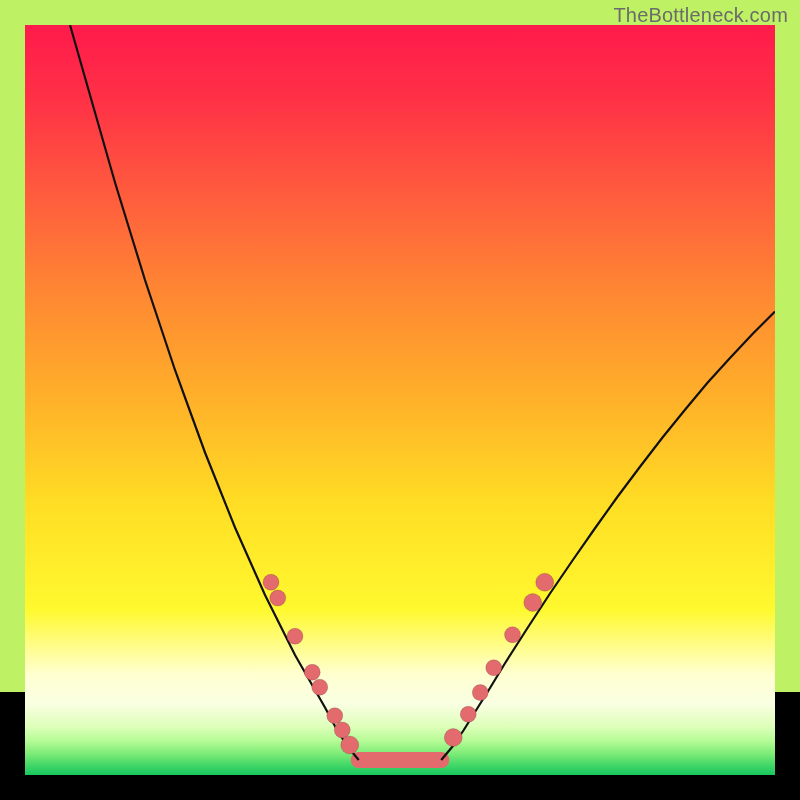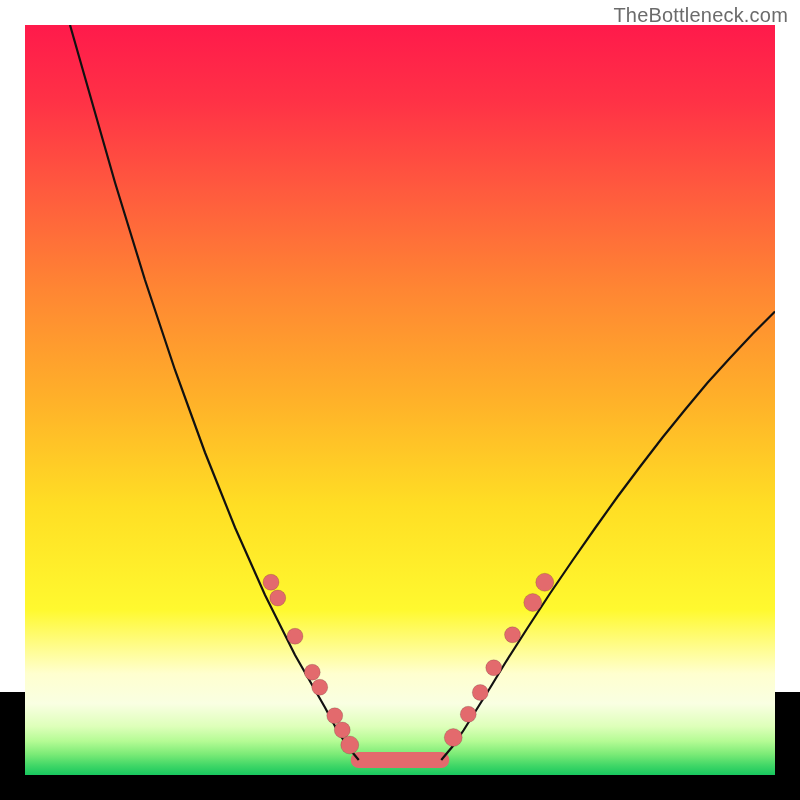--- a/index.html
+++ b/index.html
@@ -8,21 +8,21 @@
     width: 800px;
     height: 800px;
     overflow: hidden;
     background: #000;
     font-family: Arial, Helvetica, sans-serif;
   }
   .stage {
     position: relative;
     width: 800px;
     height: 692px;
-    background: #ffffff;
+    background: #bef264;
   }
   .plot-area {
     position: absolute;
     left: 25px;
     top: 25px;
     width: 750px;
     height: 750px;
     overflow: hidden;
   }
   .bg-gradient {

